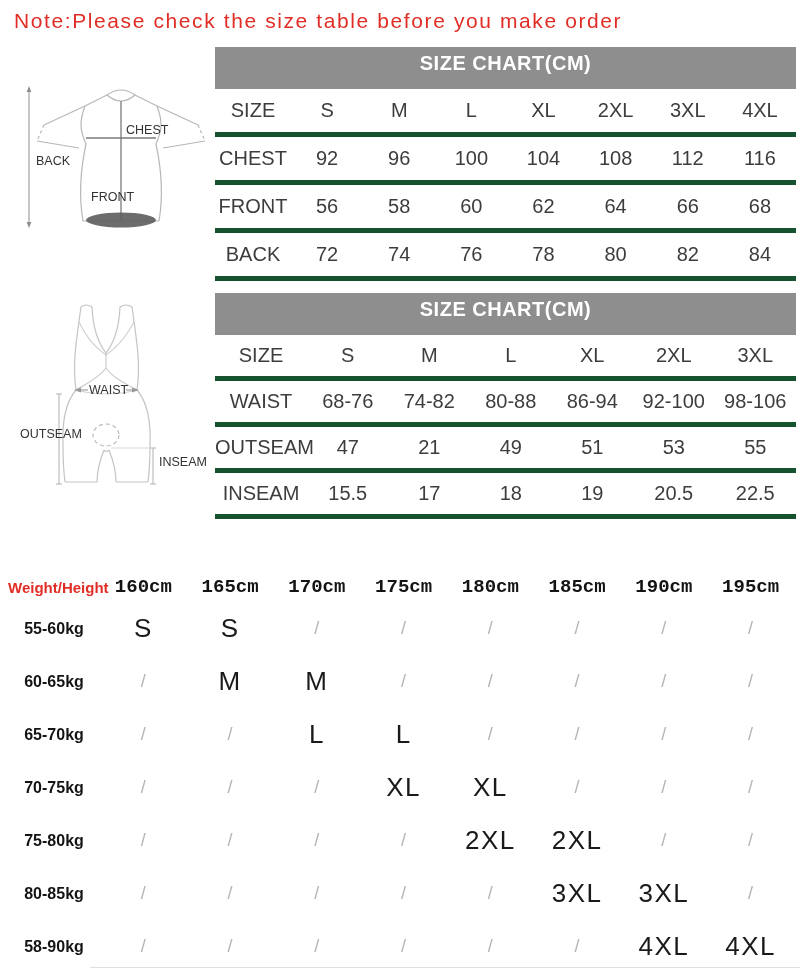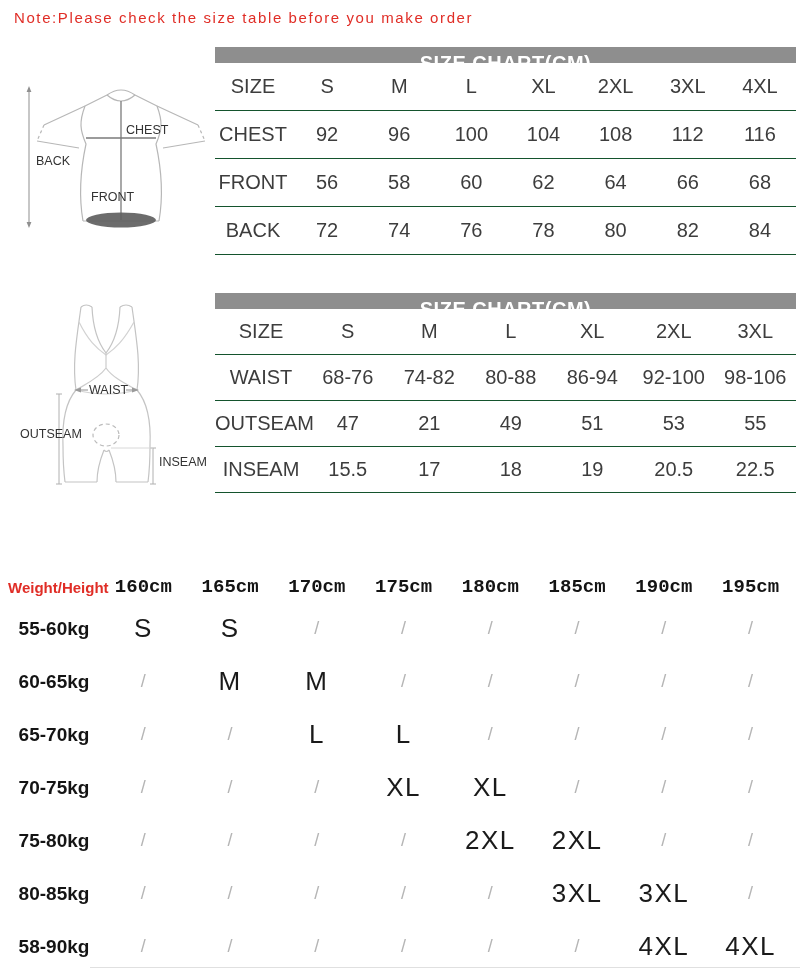--- a/index.html
+++ b/index.html
@@ -1,52 +1,52 @@
 <!DOCTYPE html>
 <html><head>
 <meta charset="utf-8">
 <style>
   * { box-sizing: border-box; margin: 0; padding: 0; }
   html,body { background:#fff; }
   body { font-family: "Liberation Sans", sans-serif; }
   .page { position:relative; width:800px; height:973px; background:#ffffff; overflow:hidden; }
 
   
-  .note { position:absolute; left:14px; top:9px; font-size:15px; letter-spacing:1.6px;
+  .note { position:absolute; left:14px; top:9px; font-size:21px; letter-spacing:1.6px;
           color:#e02d26; font-weight:400; white-space:nowrap; }
 
   
   .jersey-svg { position:absolute; left:22px; top:84px; }
   .shorts-svg { position:absolute; left:16px; top:298px; }
   .diag-label { font-size:12.5px; fill:#333; font-family:"Liberation Sans",sans-serif; }
 
   
   .size-table { position:absolute; left:215px; width:581px; }
-  .size-table .thead { height:16px; line-height:33px; background:#8e8e8e; color:#fff;
+  .size-table .thead { height:42px; line-height:33px; background:#8e8e8e; color:#fff;
        text-align:center; font-size:20px; font-weight:bold; letter-spacing:0.5px; }
   .trow { display:grid; align-items:center; text-align:center;
-       font-size:20px; color:#3d3d3d; border-bottom:1px solid #14532d; }
+       font-size:20px; color:#3d3d3d; border-bottom:5px solid #14532d; }
   .t1 { top:47px; }
   .t1 .trow { grid-template-columns:76px repeat(7,1fr); height:48px; }
   .t2 { top:293px; }
   .t2 .trow { grid-template-columns:92px repeat(6,1fr); height:46px; }
   .tc { white-space:nowrap; }
 
   
   .tips { position:absolute; left:40px; top:517px; width:760px; text-align:center;
           font-size:16px; letter-spacing:0.3px; color:#3a3a3a; white-space:nowrap; }
 
   
   .matrix { position:absolute; left:8px; top:572px; width:786px; }
   .mrow { display:grid; grid-template-columns:92px repeat(8,1fr); align-items:center; text-align:center; }
   .mrow.mhead { height:30px; }
   .mrow.mdata { height:53px; }
   .corner { color:#e02d26; font-weight:bold; font-size:15px; text-align:right; white-space:nowrap; }
   .hcell { font-weight:bold; font-size:19px; color:#141414;font-family:Liberation Mono, monospace; }
-  .mlabel { font-weight:bold; font-size:19px; color:#141414; white-space:nowrap; }
+  .mlabel { font-weight:bold; font-size:16px; color:#141414; white-space:nowrap; }
   .mx-cell { font-size:26px; color:#1a1a1a; letter-spacing:1.5px; }
   .mx-cell.slash { font-size:18px; color:#b5b5b5; letter-spacing:0; }
 
   .bottom-line { position:absolute; left:90px; right:0; top:967px; height:1px; background:#e0e0e0; }
 </style>
 </head>
 <body>
 
 <div class="page">
 

